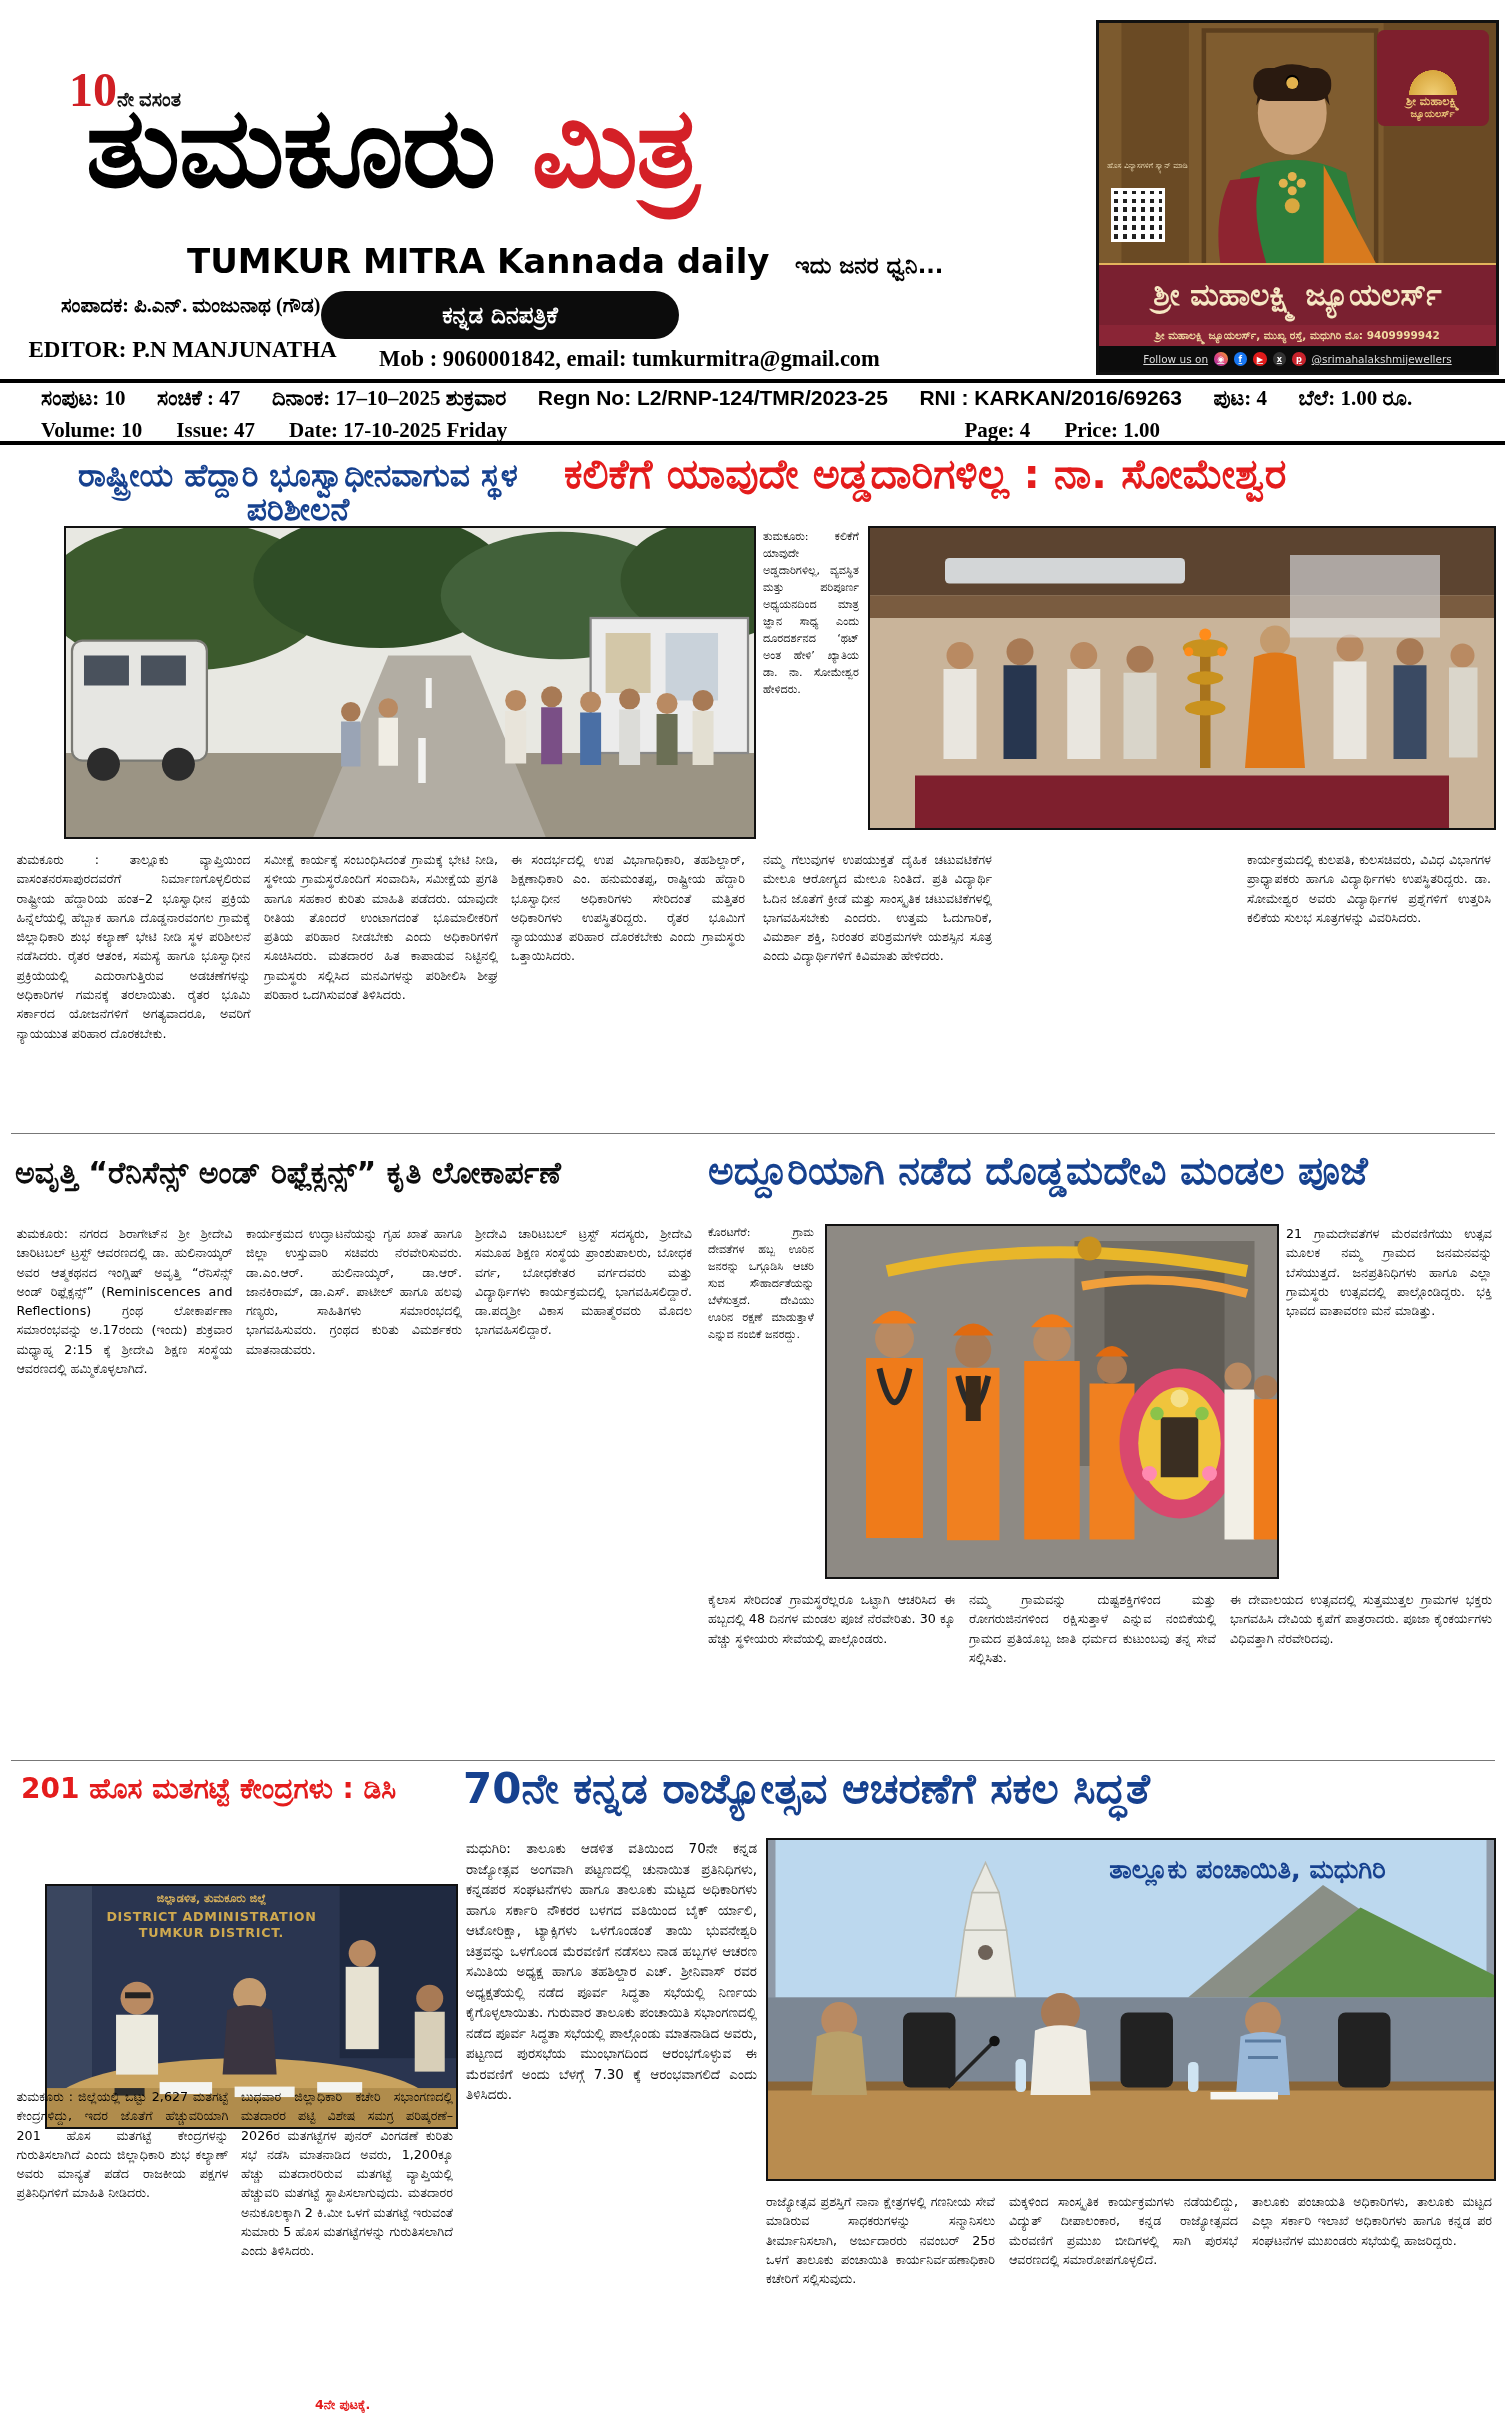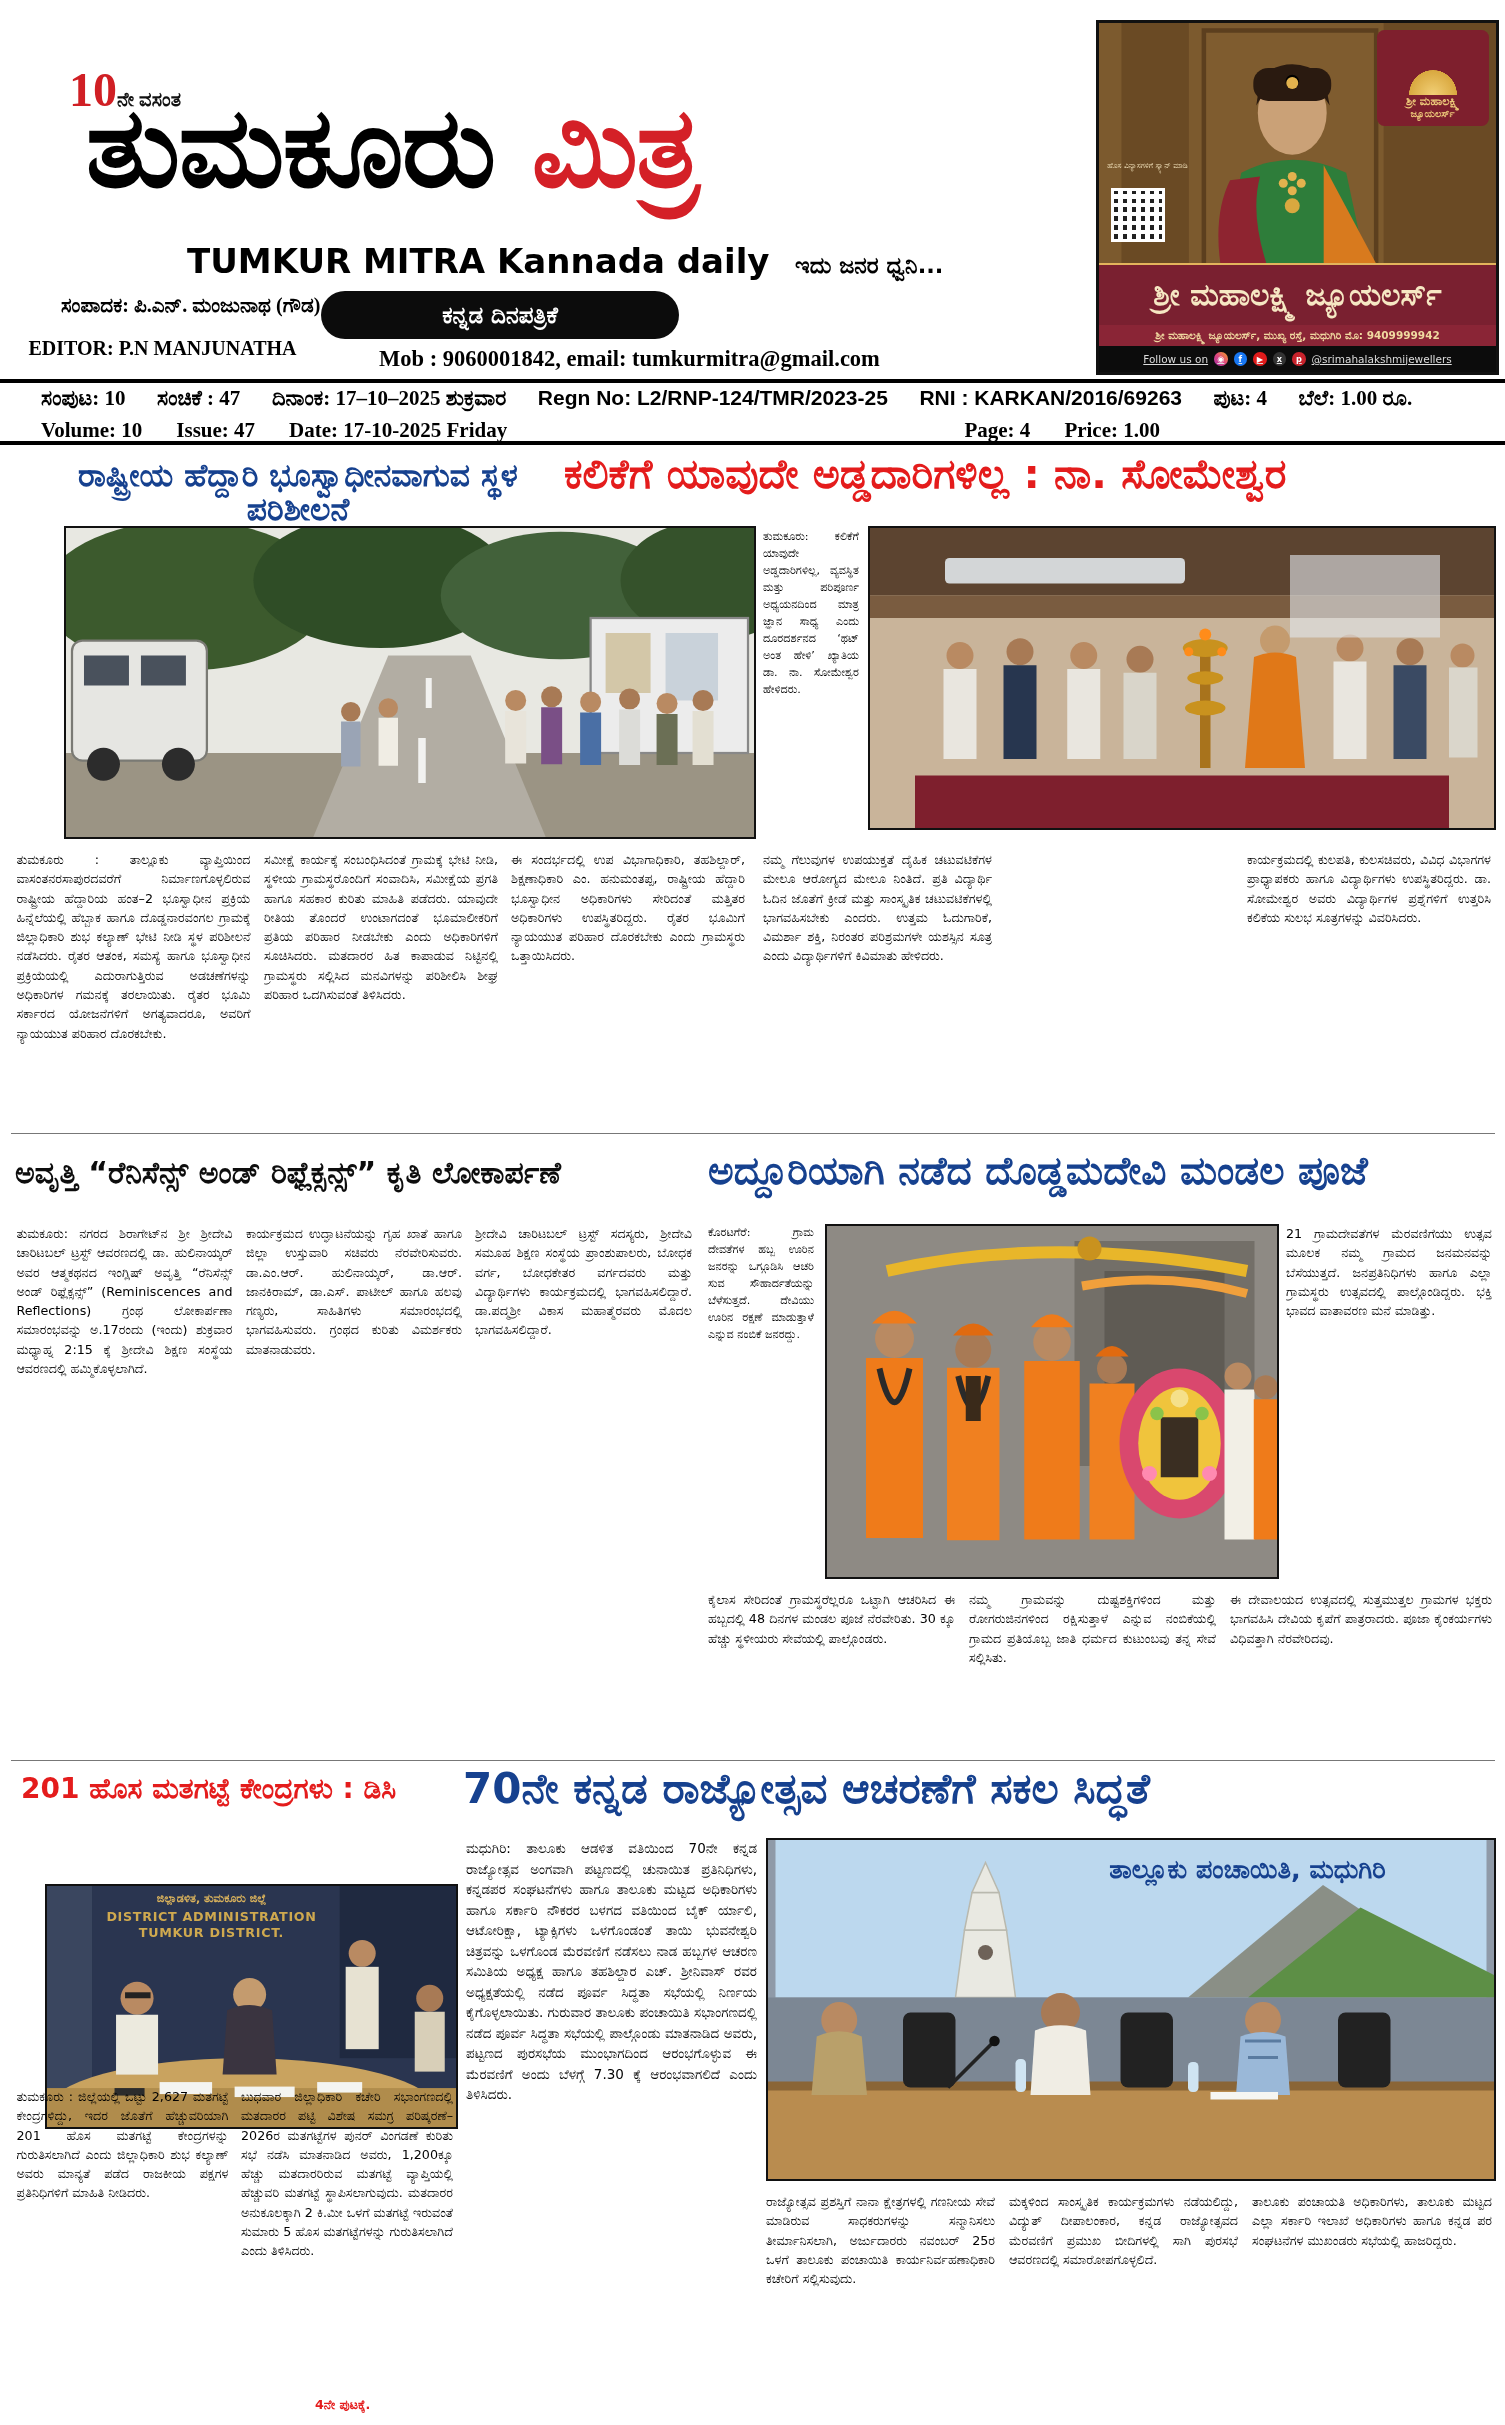--- a/index.html
+++ b/index.html
@@ -11,21 +11,21 @@
   .edition .rest{color:#111;font-size:19.5px;font-weight:bold;}
   .masthead{position:absolute;left:86px;top:90px;width:1004px;font-size:111px;line-height:1.05;
             font-weight:bold;white-space:nowrap;letter-spacing:-1.5px;}
   .masthead .red{color:#d42027;}
   .subtitle-row{position:absolute;left:187px;top:241px;width:899px;display:flex;align-items:baseline;gap:25.5px;}
   .subtitle{font-size:34px;font-weight:bold;letter-spacing:0px;}
   .tagline{font-size:22.5px;font-weight:bold;}
   .editor-kn{position:absolute;left:61px;top:294px;font-size:20px;font-weight:bold;font-family:"Liberation Serif",serif;}
   .pill{position:absolute;left:321px;top:291px;width:358px;height:48px;background:#0c0c0c;border-radius:24px;
         color:#fff;display:flex;align-items:center;justify-content:center;font-size:23px;font-weight:bold;}
-  .editor-en{position:absolute;left:28.5px;top:337px;font-size:20px;font-weight:bold;font-family:"Liberation Serif",serif;}
+  .editor-en{position:absolute;left:28.5px;top:337px;font-size:23px;font-weight:bold;font-family:"Liberation Serif",serif;}
   .contact{position:absolute;left:379px;top:346px;font-size:22.5px;font-weight:bold;font-family:"Liberation Serif",serif;}
   
   .ad{position:absolute;left:1096px;top:19.5px;width:397px;height:349px;border:3.7px solid #111;
       background:linear-gradient(135deg,#6e4a26,#8a5e30 45%,#5c3c1e);overflow:hidden;}
   .ad svg{position:absolute;left:0;top:0;width:100%;height:100%;}
   .ad-logo{position:absolute;right:7.5px;top:7.5px;width:112px;height:90px;background:#7e1f2d;border-radius:7.5px;
            display:flex;flex-direction:column;align-items:center;justify-content:flex-end;padding-bottom:6px;color:#ecc879;}
   .ad-logo .sun{width:48px;height:25.5px;background:radial-gradient(ellipse at 50% 100%,#f2d077 0%,#d9a83f 70%,transparent 71%);border-radius:50% 50% 0 0;}
   .ad-logo .l1{font-size:11.2px;font-weight:bold;}
   .ad-logo .l2{font-size:9.7px;font-weight:bold;}

